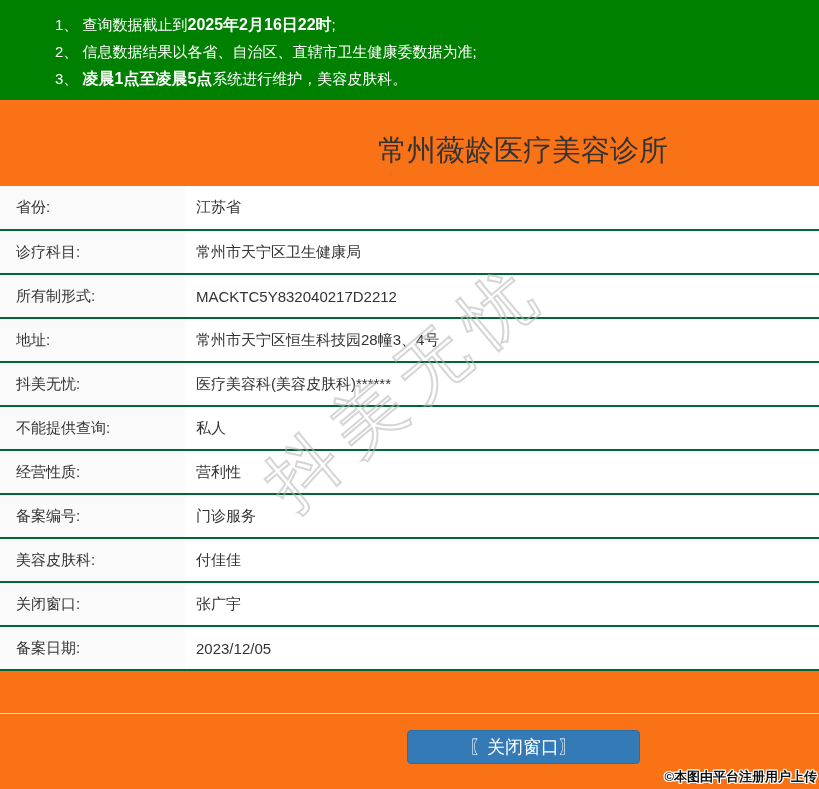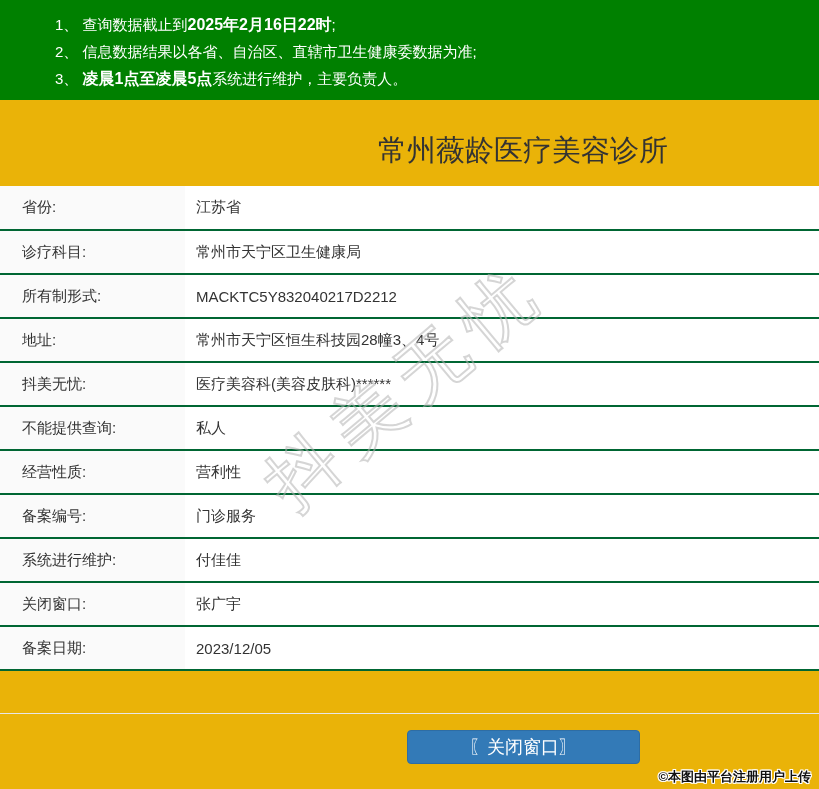--- a/index.html
+++ b/index.html
@@ -13,21 +13,21 @@
   html,body{background:#ffffff;}
   body{
     font-family:"Liberation Sans","DejaVu Sans",sans-serif;
     color:var(--text-color);
   }
   .viewport{
     position:relative;
     width:819px;
     height:789px;
     overflow:hidden;
-    background:#eab308;
+    background:#f97316;
   }
   .content{
     width:1046px;
   }
   
   .notice-banner{
     width:100%;
     height:100px;
     background:var(--banner-green);
     color:#ffffff;
@@ -54,21 +54,21 @@
     font-size:15px;
   }
   .info-table td{
     height:44px;
     border-bottom:2px solid var(--divider-green);
     vertical-align:middle;
   }
   td.label-cell{
     width:185px;
     background:var(--label-bg);
-    padding-left:22px;
+    padding-left:16px;
     color:var(--text-color);
   }
   td.value-cell{
     padding-left:11px;
     background:#ffffff;
     color:var(--text-color);
   }
   
   .footer-divider{
     border:none;
@@ -99,21 +99,21 @@
     font-size:70px;
     letter-spacing:14px;
     white-space:nowrap;
     color:transparent;
     -webkit-text-stroke:2px rgba(178,178,178,0.55);
     pointer-events:none;
     z-index:5;
   }
   .corner-watermark{
     position:absolute;
-    right:8px;
+    right:2px;
     bottom:3px;
     font-size:13px;
     font-weight:700;
     color:#111111;
     text-shadow:
       -1px -1px 0 #fff, 1px -1px 0 #fff,
       -1px 1px 0 #fff, 1px 1px 0 #fff,
       0 -1px 0 #fff, 0 1px 0 #fff,
       -1px 0 0 #fff, 1px 0 0 #fff;
     z-index:6;
@@ -121,21 +121,21 @@
 </style>
 </head>
 <body>
 
 <div class="viewport">
   <div class="content">
 
     <div class="notice-banner" id="notice-banner">
         <div class="notice-line"><span>1、 查询数据截止到</span><b>2025年2月16日22时</b><span>;</span></div>
         <div class="notice-line"><span>2、 信息数据结果以各省、自治区、直辖市卫生健康委数据为准;</span></div>
-        <div class="notice-line"><span>3、 </span><b>凌晨1点至凌晨5点</b><span>系统进行维护，主要负责人。</span></div>
+        <div class="notice-line"><span>3、 </span><b>凌晨1点至凌晨5点</b><span>系统进行维护，美容皮肤科。</span></div>
       </div>
 
     <h1 class="page-title">常州薇龄医疗美容诊所</h1>
 
     <table class="info-table">
       <tbody id="table-body">
           <tr>
     <td class="label-cell">省份:</td>
     <td class="value-cell">江苏省</td>
   </tr>
@@ -161,21 +161,21 @@
   </tr>
           <tr>
     <td class="label-cell">经营性质:</td>
     <td class="value-cell">营利性</td>
   </tr>
           <tr>
     <td class="label-cell">备案编号:</td>
     <td class="value-cell">门诊服务</td>
   </tr>
           <tr>
-    <td class="label-cell">系统进行维护:</td>
+    <td class="label-cell">美容皮肤科:</td>
     <td class="value-cell">付佳佳</td>
   </tr>
           <tr>
     <td class="label-cell">关闭窗口:</td>
     <td class="value-cell">张广宇</td>
   </tr>
           <tr>
     <td class="label-cell">备案日期:</td>
     <td class="value-cell">2023/12/05</td>
   </tr>

